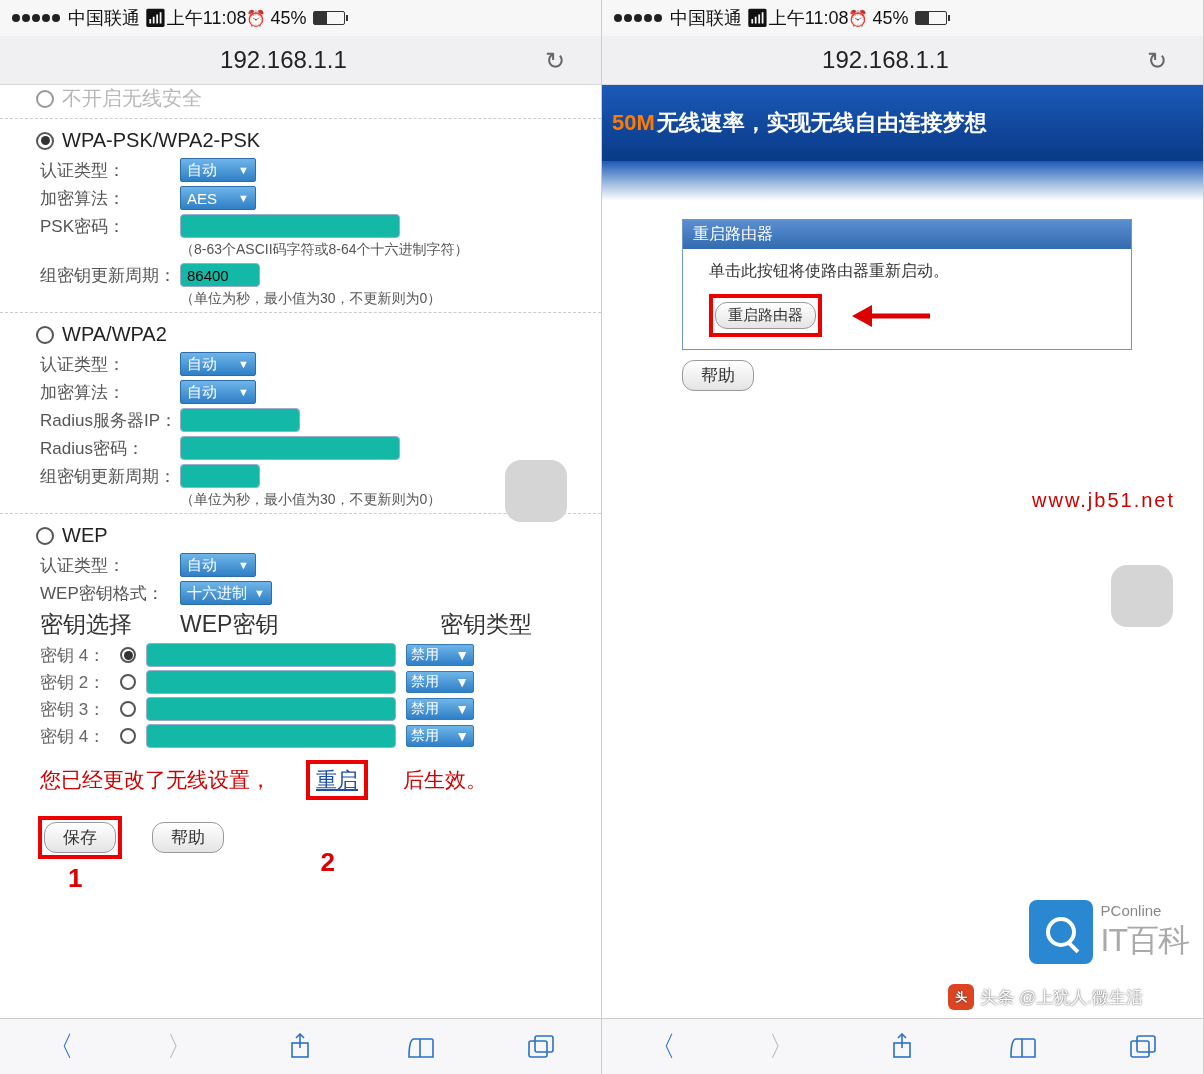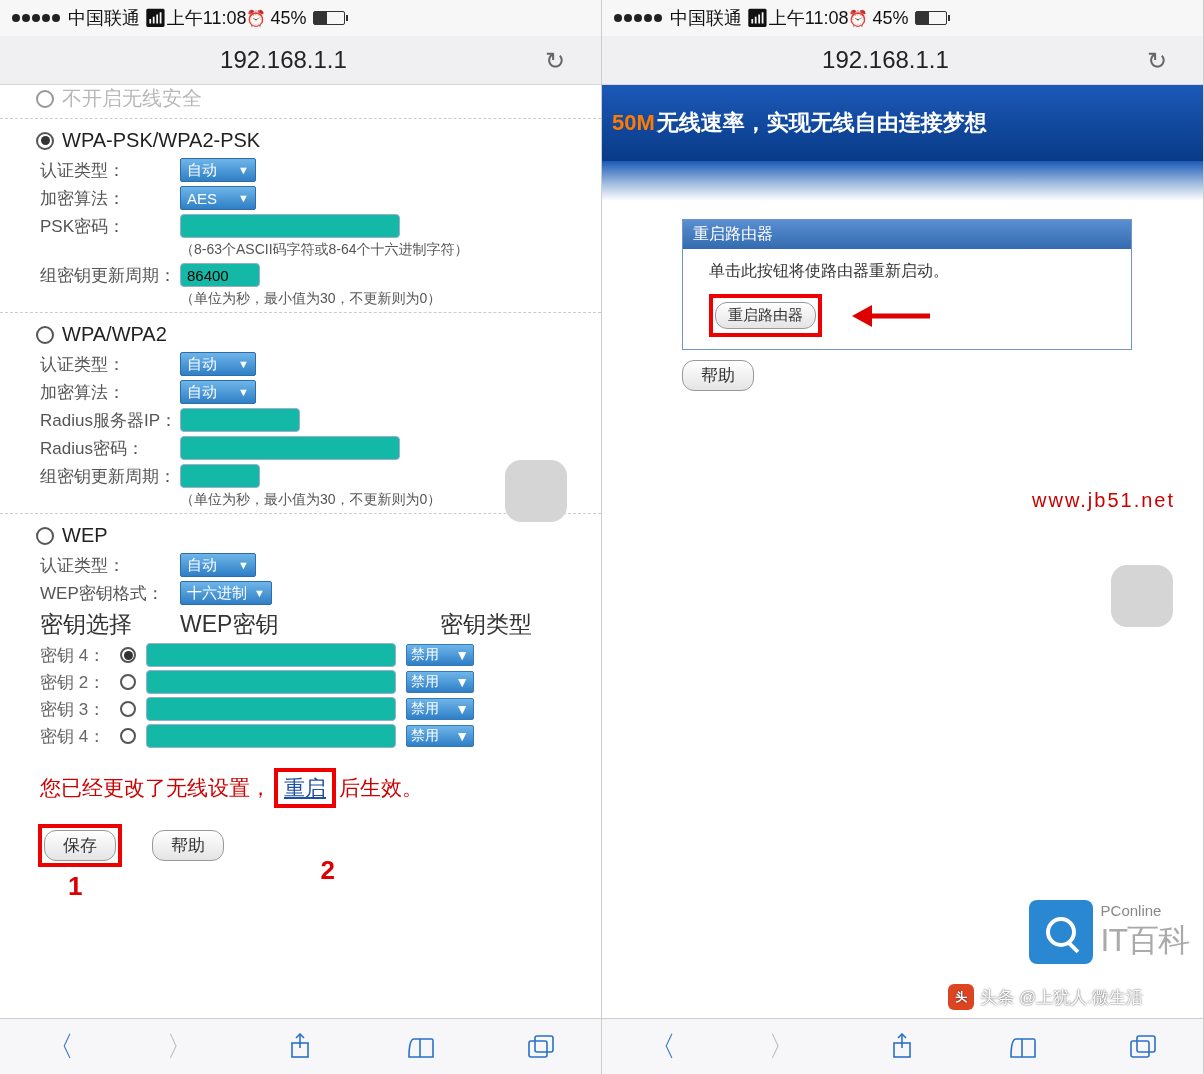--- a/index.html
+++ b/index.html
@@ -39,21 +39,21 @@
 
   .wep-header { display: flex; margin-top: 2px; font-size: 23px;}
   .wep-header .label {}
   .wep-header .col1 { width: 260px; }
   .wep-key-row { display: flex; align-items: center; margin: 3px 0; font-size: 17px; color: #666;}
   .wep-key-row .kl { width: 80px; }
   .wep-key-row .radio { width: 16px; height: 16px; margin: 0 10px 0 0; }
   .wep-key-row .text-input { width: 250px; margin-right: 10px;}
   .disabled-select { background: linear-gradient(#6eb5e9, #2f7fc6); color:#fff; border:1px solid #3579b8; border-radius:2px; font-size:14px; height:22px; width:68px; display:inline-flex; align-items:center; justify-content:space-between; padding:0 4px;}
 
-  .notice { font-size: 21px; color: #c00; margin: 20px 0 16px 0; display:flex; align-items:center;}
+  .notice { font-size: 21px; color: #c00; margin: 12px 0 16px 0; display:flex; align-items:center;gap:32px;}
   .restart-link { color: #1d4fa2; text-decoration: underline; font-weight: 500; }
   .red-box1 { border: 4px solid #e00; padding: 2px 6px; display: inline-block; margin: 0 3px; }
 
   .btn-row { margin: 8px 0 8px -2px; display: flex; gap: 30px; align-items:center;}
   .cn-btn { background: linear-gradient(#fff,#e4e4e4); border: 1px solid #999; border-radius: 12px; padding: 3px 18px; font-size: 17px; color: #333; cursor: pointer; }
   .red-box-btn { border: 4px solid #e00; padding: 2px; display: inline-block; }
   .annot-num { font-size: 26px; color: #d00; font-weight: bold; margin-top: -4px;}
   .annot1 { margin-left: 28px;}
   .annot2 { margin-left: 238px; margin-top:-20px;}
 

